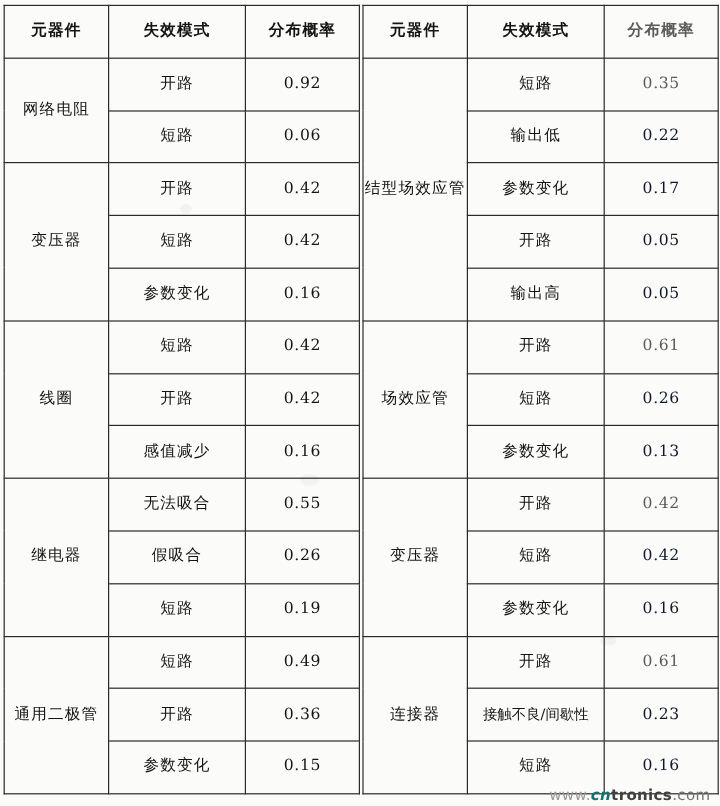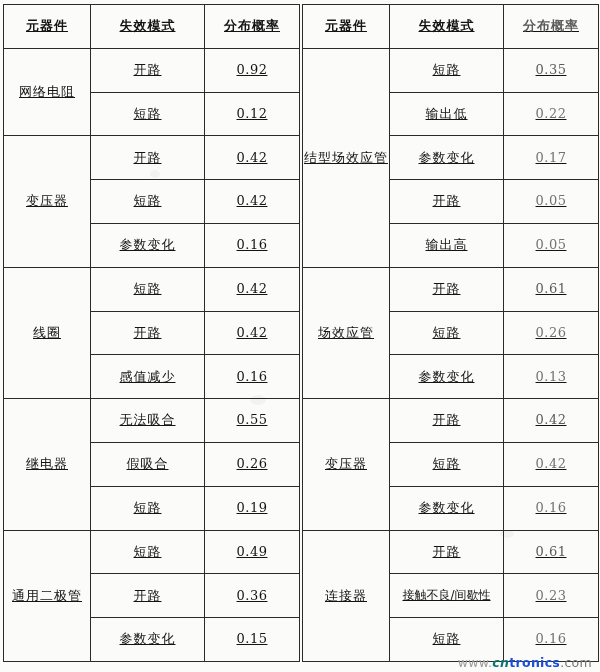--- a/index.html
+++ b/index.html
@@ -18,21 +18,20 @@
   .page {
     position: relative;
     width: 600px;
     height: 672px;
     background: #fbfbf9;
   }
   table.grid {
     border-collapse: collapse;
     position: absolute;
     table-layout: fixed;
-    text-decoration: underline;
   }
   table.grid td {
     border: 1px solid #2a2a2a;
     text-align: center;
     vertical-align: middle;
     font-size: 13px;
     line-height: 1.1;
     padding: 0;
     background: transparent;
   }
@@ -70,34 +69,34 @@
     letter-spacing: 1px;
     font-size: 13.5px;
     margin-left: 28px;
   }
   .num {
     font-family: "DejaVu Serif", "Liberation Serif", serif;
     font-size: 13.5px;
     letter-spacing: 0.5px;
   }
   
-  #right-table .num { color: #737373; }
+  #right-table .num { color: #0f172a; }
   #right-table td:nth-child(3) { color: #5b5b5b; }
 
   .watermark {
     position: absolute;
     right: 8px;
     bottom: 2px;
     font-size: 12.5px;
     font-family: "DejaVu Sans", "Liberation Sans", sans-serif;
     letter-spacing: 0.3px;
   }
   .wm-www { color: #9a9a9a; margin-top: 19px; }
   .wm-cn { color: #0f766e; font-weight: bold; font-style: italic; }
-  .wm-tronics { color: #1d4ed8; font-weight: bold; }
+  .wm-tronics { color: #404040; font-weight: bold; }
   .wm-com { color: #737373; }
 
   
   .blotch {
     position: absolute;
     background: rgba(0,0,0,0.035);
     border-radius: 50%;
     pointer-events: none;
   }
 </style>
@@ -118,21 +117,21 @@
         <td class="c2 hdr">分布概率</td>
       </tr>
 
       <tr>
         <td class="c0 cat" rowspan="2">网络电阻</td>
         <td class="c1 mode">开路</td>
         <td class="c2 num">0.92</td>
       </tr>
       <tr>
         <td class="c1 mode">短路</td>
-        <td class="c2 num">0.12</td>
+        <td class="c2 num">0.06</td>
       </tr>
 
       <tr>
         <td class="c0 cat" rowspan="3">变压器</td>
         <td class="c1 mode">开路</td>
         <td class="c2 num">0.42</td>
       </tr>
       <tr>
         <td class="c1 mode">短路</td>
         <td class="c2 num">0.42</td>

